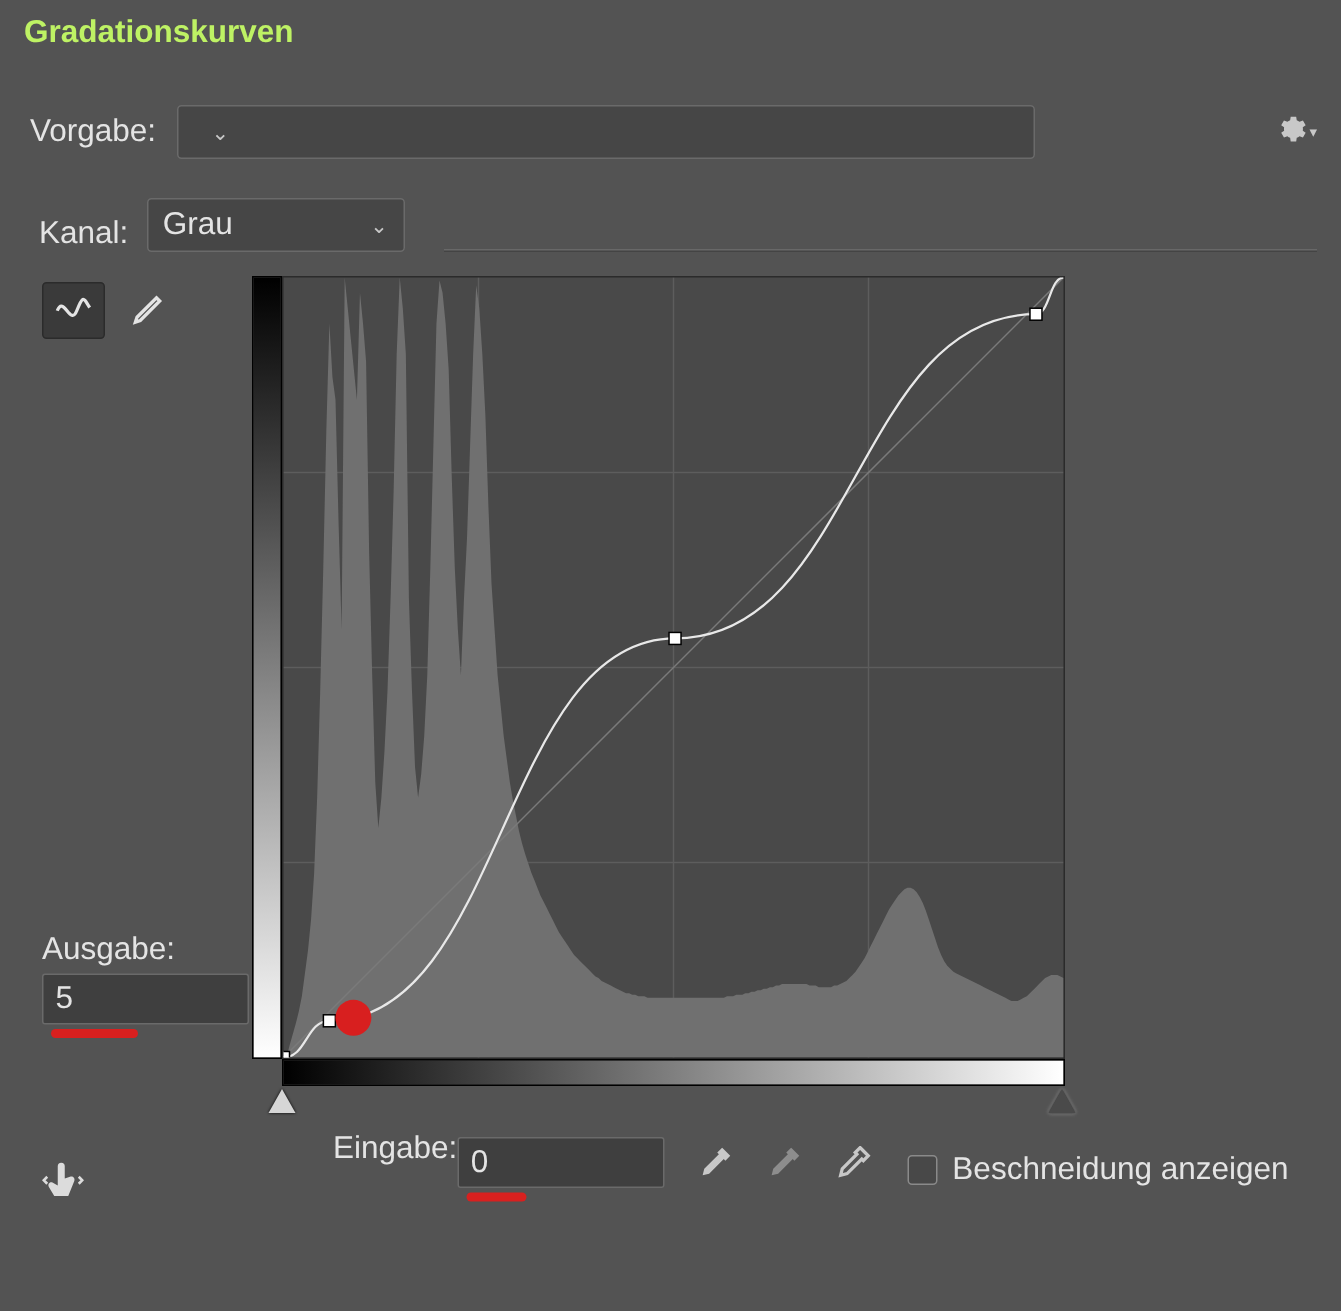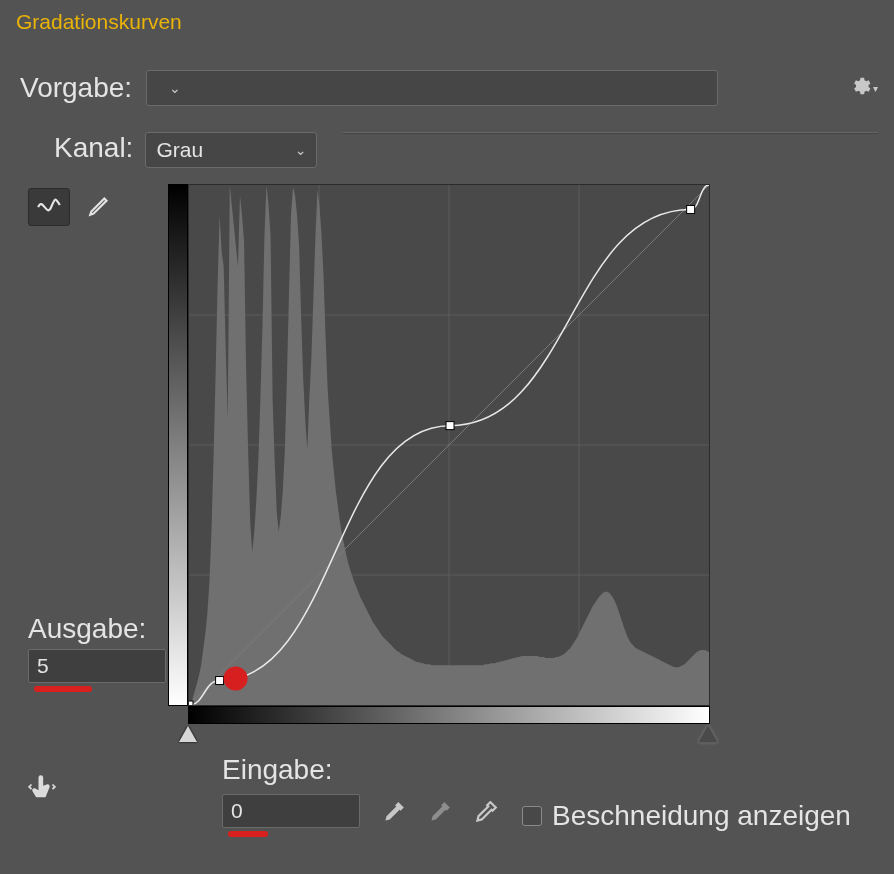--- a/index.html
+++ b/index.html
@@ -8,30 +8,31 @@
     width: 894px;
     height: 874px;
     background: #535353;
     font-family: -apple-system, BlinkMacSystemFont, "Segoe UI", Arial, sans-serif;
     color: #e4e4e4;
     overflow: hidden;
   }
   .title {
     padding: 10px 16px 6px 16px;
     font-size: 21px;
-    color: #eab308;
+    color: #bef264;
+    font-weight: bold;
   }
   .row-preset {
     display: flex;
     align-items: center;
     gap: 14px;
     padding: 30px 16px 10px 20px;
   }
   .label {
-    font-size: 28px;
+    font-size: 21px;
     color: #e4e4e4;
   }
   .select {
     display: flex;
     align-items: center;
     justify-content: space-between;
     background: #464646;
     border: 1px solid #6a6a6a;
     border-radius: 3px;
     padding: 0 10px;
@@ -49,23 +50,23 @@
     margin-left: auto;
     display: flex;
     align-items: center;
     gap: 2px;
     cursor: pointer;
     color: #c8c8c8;
   }
   .gear-wrap svg { width: 22px; height: 22px; }
   .row-channel {
     display: flex;
-    align-items: flex-start;
+    align-items: flex-end;
     gap: 12px;
-    padding: 16px 16px 12px 54px;
+    padding: 16px 16px 12px 26px;
   }
   .rule {
     flex: 1;
     height: 1px;
     background: #686868;
     border-bottom: 1px solid #444;
     margin-left: 14px;
   }
   .main-area {
     display: flex;
@@ -188,21 +189,21 @@
     align-items: center;
     margin-top: 20px;
   }
   .adjust-icon {
     color: #dcdcdc;
     cursor: pointer;
   }
   .adjust-icon svg { width: 28px; height: 28px; }
   .below-right {
     display: flex;
-    flex-direction: column;
+    flex-direction: row;
     margin-left: 34px;
   }
   .input-row {
     display: flex;
     align-items: center;
     gap: 20px;
     margin-top: 4px;
   }
   .eyedropper {
     color: #c8c8c8;

